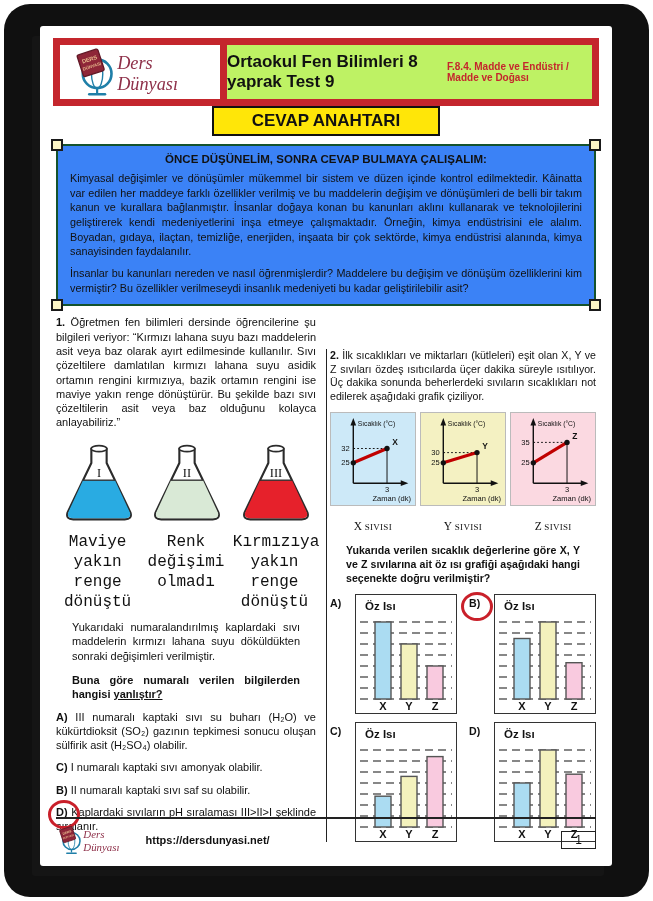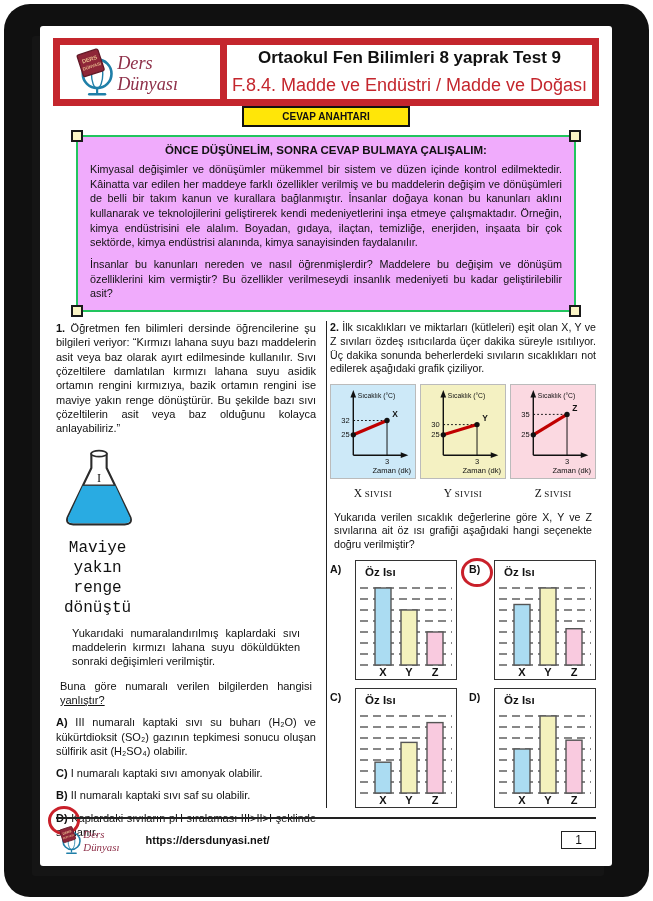--- a/index.html
+++ b/index.html
@@ -9,56 +9,56 @@
   }
   .backdrop{position:absolute;inset:4px;background:#101010;border-radius:26px}
   .page{
     position:absolute;left:40px;top:26px;width:572px;height:840px;
     background:#fff;border-radius:3px;overflow:hidden;
     box-shadow:-8px 10px 0 rgba(25,25,25,.55);
   }
   
   .header-band{margin:12px 13px 0;background:#c4262d;padding:7px;display:flex;gap:7px}
   .logo-box{background:#fff;width:160px;display:flex;align-items:center;justify-content:center}
-  .title-box{background:#ffffff;flex:1;display:flex;flex-direction:column;align-items:center;justify-content:center;gap:7px}
+  .title-box{background:#bef264;flex:1;display:flex;flex-direction:row;align-items:center;justify-content:center;gap:7px}
   .doc-title{font-size:17px;font-weight:bold}
-  .doc-subtitle{font-size:18px;font-weight:normal;color:#c4262d}
+  .doc-subtitle{font-size:10px;font-weight:bold;color:#c4262d}
   .banner-row{display:flex;justify-content:center}
-  .banner{background:#ffe608;border:2.5px solid #111;font-weight:bold;font-size:10px;padding:3px 38px}
-  
-  .intro{position:relative;margin:8px 36px 0;background:#f0abfc;border:2px solid #22c55e;padding:7px 12px 2px}
+  .banner{background:#ffe608;border:2.5px solid #111;font-weight:bold;font-size:17px;padding:3px 38px}
+  
+  .intro{position:relative;margin:8px 16px 0;background:#3b82f6;border:2px solid #14532d;padding:7px 12px 2px}
   .corner{position:absolute;width:8px;height:8px;background:#fbf5c6;border:2px solid #1a1a1a}
   .corner.tl{left:-7px;top:-7px}.corner.tr{right:-7px;top:-7px}
   .corner.bl{left:-7px;bottom:-7px}.corner.br{right:-7px;bottom:-7px}
   .intro-title{text-align:center;font-weight:bold;font-size:11.5px;margin-bottom:6px}
   .intro p{font-size:10.8px;line-height:1.36;text-align:justify;margin:0 0 7px}
   
-  .columns{display:flex;margin:9px 16px 0;align-items:flex-start}
+  .columns{display:flex;margin:9px 16px 0;align-items:flex-end}
   .col{width:50%;box-sizing:border-box;font-size:11px;line-height:1.3}
   .col.left{padding-right:10px}
   .col.right{padding-left:3px;border-left:1.5px solid #222;font-size:10.6px}
   .qtext{text-align:justify;margin:0}
   .qnum{font-weight:bold}
   
   .flasks{display:flex;justify-content:space-between;margin:10px 0 6px}
   .flask{width:32%;text-align:center}
   .flask-art svg{width:86px;height:88px}
   .flask-caption{font-family:Liberation Mono, monospace;font-size:16px;line-height:1.25;margin-top:1px}
   .after-text{text-align:justify;margin:8px 16px 0}
-  .bold-q{font-weight:normal;margin:10px 4px 8px;text-align:justify}
+  .bold-q{font-weight:bold;margin:10px 16px 8px;text-align:justify}
   .bold-q .ul{text-decoration:underline}
   .opt{margin:8px 0;text-align:justify}
   .opt-wrap{position:relative;display:inline-block;font-weight:bold}
   .circle-mark{position:absolute;left:-8px;top:-5px;width:26px;height:23px;border:3px solid #c9202a;border-radius:50%;pointer-events:none}
   
   .graphs{display:flex;justify-content:space-between;margin:8px 0 0}
   .graph-cell{width:32.2%;text-align:center}
   .graph-box{padding:1px;border:1px solid #bbb}
   .graph-box svg{width:100%;display:block}
-  .graph-caption{font-family:"Liberation Serif",serif;margin-top:7px}
+  .graph-caption{font-family:"Liberation Serif",serif;margin-top:13px}
   .gc-name{font-size:11.5px}
   .gc-suffix{font-size:9px;letter-spacing:.3px}
   
   .opt-grid{display:grid;grid-template-columns:1fr 1fr;gap:8px 12px;margin-top:8px}
   .opt-cell{display:flex;gap:5px}
   .opt-cell .opt-wrap{margin-top:3px;flex:0 0 20px}
   .chart-box{flex:1;border:1.5px solid #333;background:#fff}
   .chart-box svg{width:100%;display:block}
   
   .footer{position:absolute;left:16px;right:16px;bottom:10px;border-top:2px solid #222;
@@ -119,20 +119,40 @@
       <div class="flasks">
         <div class="flask">
           <div class="flask-art"><svg viewBox="0 0 90 92">
     <path d="M12,76 L37,24 L37,9 L53,9 L53,24 L78,76 Q80,83 72,83 L18,83 Q10,83 12,76 Z" fill="#fff" stroke="#2b2b2b" stroke-width="2.2" stroke-linejoin="round"></path>
     <path d="M28.3,42 L61.7,42 L77.2,75.5 Q79.3,81.8 72,81.8 L18,81.8 Q10.8,81.8 12.9,75.5 Z" fill="#29abe2"></path>
     <line x1="28.3" y1="42" x2="61.7" y2="42" stroke="#2b2b2b" stroke-width="1.4"></line>
     <ellipse cx="45" cy="9" rx="8.2" ry="3.2" fill="#fff" stroke="#2b2b2b" stroke-width="1.8"></ellipse>
     <text x="45" y="38.5" text-anchor="middle" font-size="13" fill="#111" font-family="Liberation Serif,serif">I</text>
   </svg></div>
           <div class="flask-caption">Maviye yakın renge dönüştü</div>
+        </div>
+        <div class="flask">
+          <div class="flask-art"><svg viewBox="0 0 90 92">
+    <path d="M12,76 L37,24 L37,9 L53,9 L53,24 L78,76 Q80,83 72,83 L18,83 Q10,83 12,76 Z" fill="#fff" stroke="#2b2b2b" stroke-width="2.2" stroke-linejoin="round"></path>
+    <path d="M28.3,42 L61.7,42 L77.2,75.5 Q79.3,81.8 72,81.8 L18,81.8 Q10.8,81.8 12.9,75.5 Z" fill="#d9e9d6"></path>
+    <line x1="28.3" y1="42" x2="61.7" y2="42" stroke="#2b2b2b" stroke-width="1.4"></line>
+    <ellipse cx="45" cy="9" rx="8.2" ry="3.2" fill="#fff" stroke="#2b2b2b" stroke-width="1.8"></ellipse>
+    <text x="45" y="38.5" text-anchor="middle" font-size="13" fill="#111" font-family="Liberation Serif,serif">II</text>
+  </svg></div>
+          <div class="flask-caption">Renk değişimi olmadı</div>
+        </div>
+        <div class="flask">
+          <div class="flask-art"><svg viewBox="0 0 90 92">
+    <path d="M12,76 L37,24 L37,9 L53,9 L53,24 L78,76 Q80,83 72,83 L18,83 Q10,83 12,76 Z" fill="#fff" stroke="#2b2b2b" stroke-width="2.2" stroke-linejoin="round"></path>
+    <path d="M28.3,42 L61.7,42 L77.2,75.5 Q79.3,81.8 72,81.8 L18,81.8 Q10.8,81.8 12.9,75.5 Z" fill="#e6212b"></path>
+    <line x1="28.3" y1="42" x2="61.7" y2="42" stroke="#2b2b2b" stroke-width="1.4"></line>
+    <ellipse cx="45" cy="9" rx="8.2" ry="3.2" fill="#fff" stroke="#2b2b2b" stroke-width="1.8"></ellipse>
+    <text x="45" y="38.5" text-anchor="middle" font-size="13" fill="#111" font-family="Liberation Serif,serif">III</text>
+  </svg></div>
+          <div class="flask-caption">Kırmızıya yakın renge dönüştü</div>
         </div>
       </div>
 
       <p class="after-text">Yukarıdaki numaralandırılmış kaplardaki sıvı maddelerin kırmızı lahana suyu döküldükten sonraki değişimleri verilmiştir.</p>
 
       <p class="bold-q"><span>Buna göre numaralı verilen bilgilerden hangisi</span> <span class="ul">yanlıştır?</span></p>
 
       <p class="opt"><span class="opt-wrap"><span>A)</span></span> <span>III numaralı kaptaki sıvı su buharı (H₂O) ve kükürtdioksit (SO₂) gazının tepkimesi sonucu oluşan sülfirik asit (H₂SO₄) olabilir.</span></p>
       <p class="opt"><span class="opt-wrap"><span>C)</span></span> <span>I numaralı kaptaki sıvı amonyak olabilir.</span></p>
       <p class="opt"><span class="opt-wrap"><span>B)</span></span> <span>II numaralı kaptaki sıvı saf su olabilir.</span></p>

